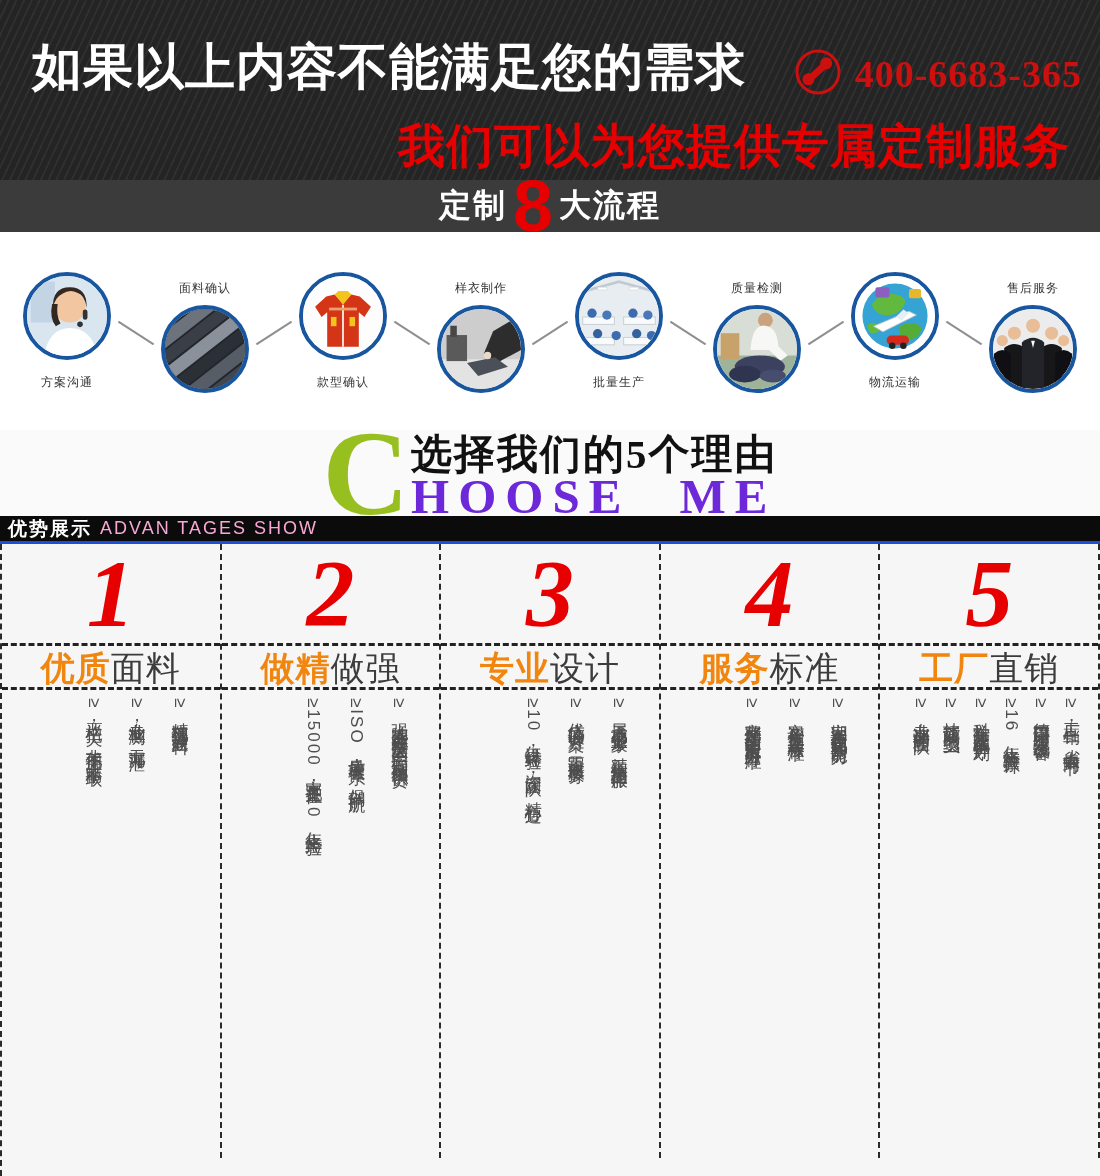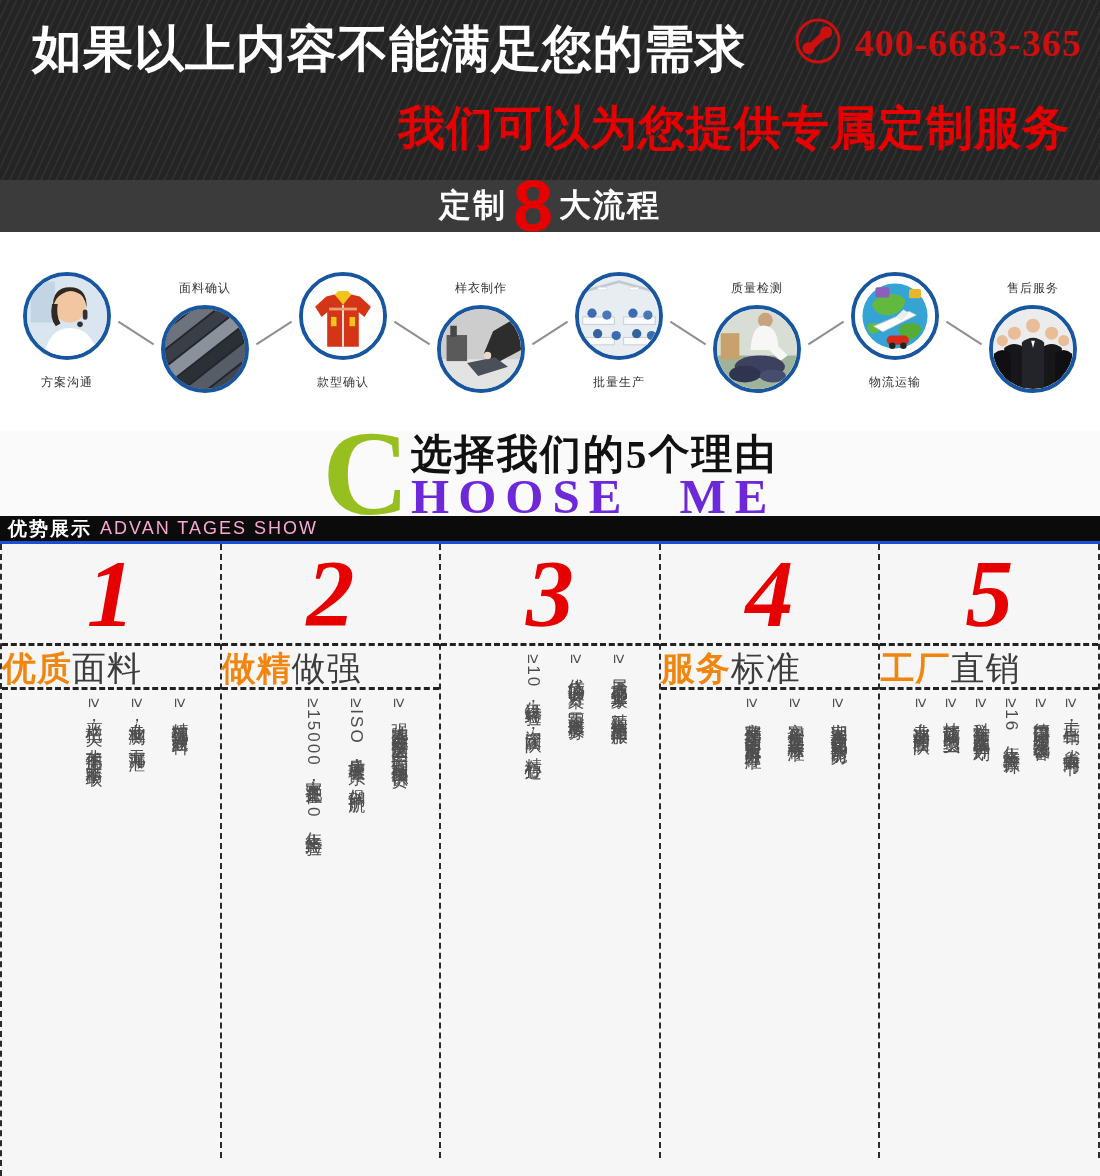--- a/index.html
+++ b/index.html
@@ -6,21 +6,21 @@
   html,body { background:#fff; }
   body { width:1100px; font-family:"Liberation Sans", sans-serif; }
   .page { width:1100px; height:1176px; overflow:hidden; background:#fff; }
 
   
   .banner {
     height:180px; background-color:#242424;
     background-image:repeating-linear-gradient(115deg, rgba(255,255,255,0.05) 0 2px, rgba(0,0,0,0) 2px 7px);
     position:relative;
   }
-  .banner-row1 { display:flex; justify-content:space-between; align-items:flex-start; padding:16px 18px 0 32px; }
+  .banner-row1 { display:flex; justify-content:space-between; align-items:flex-end; padding:34px 18px 0 32px; }
   .headline { color:#ffffff; font-size:50px; font-weight:bold; letter-spacing:1px; white-space:nowrap; }
   .phone { display:flex; align-items:center; gap:12px; }
   .phone-num { color:#cc0f0f; font-family:"Liberation Serif", serif; font-weight:bold; font-size:38px; letter-spacing:1px; }
   .subheadline { color:#e60000; font-size:47px; font-weight:bold; text-align:right; padding:14px 30px 0 0; letter-spacing:1px; white-space:nowrap; }
 
   
   .strip { height:52px; background:#3b3b3b; display:flex; align-items:center; justify-content:center; }
   .strip-txt { color:#fff; font-size:32px; font-weight:bold; letter-spacing:2px; }
   .big8 { color:#e60000; font-size:72px; font-weight:bold; line-height:48px; margin:0 6px; font-family:"Liberation Sans", sans-serif; }
 
@@ -57,21 +57,21 @@
   .adv-en { color:#f9a8d4; font-size:18px; letter-spacing:2px; margin-left:8px; }
 
   
   .grid { height:632px; background:#f6f6f6; display:flex; border-left:2px dashed #2a2a2a; }
   .col { flex:1; height:614px; border-right:2px dashed #2a2a2a; display:flex; flex-direction:column; }
   .num {
     height:102px; border-bottom:3px dashed #222; text-align:center;
     font-family:"Liberation Serif", serif; font-style:italic; font-weight:bold;
     font-size:96px; line-height:100px; color:#e60000;
   }
-  .hdr { height:44px; border-bottom:3px dashed #222; text-align:left; font-size:34px; font-weight:bold; line-height:44px; letter-spacing:1px; }
+  .hdr { height:44px; border-bottom:3px dashed #222; text-align:center; font-size:34px; font-weight:bold; line-height:44px; letter-spacing:1px; }
   .hdr .hl { color:#f0860f; }
   .hdr .hr { color:#3c3c3c; font-weight:normal; }
   .items { flex:1; writing-mode:vertical-rl; text-orientation:mixed; padding:8px 8px 0 0; }
   .items p { margin:0 20px; font-size:17px; letter-spacing:2px; color:#4e4e4e; font-weight:normal; }
   .col.tight .items p { margin:0 7px; }
 </style>
 </head>
 <body>
 
 <div class="page">
@@ -299,20 +299,23 @@
       </div>
       <div class="items">
         <p>≥强大的生产能力科学灵活的生产 管理制度知识供货</p>
         <p>≥ISO质量管理体系，保驾护航</p>
         <p>≥15000家客户见证，10年生产经验</p>
       </div>
     </div>
 
     <div class="col">
       <div class="num">3</div>
+      <div class="hdr">
+        <span class="hl">专业</span><span class="hr">设计</span>
+      </div>
       <div class="items">
         <p>≥展示成功企业形象，精工细作精品工作服</p>
         <p>≥优质的设计方案，零距离对接服务</p>
         <p>≥10年设计经验，资深团队，精心打造</p>
       </div>
     </div>
 
     <div class="col">
       <div class="num">4</div>
       <div class="hdr">

